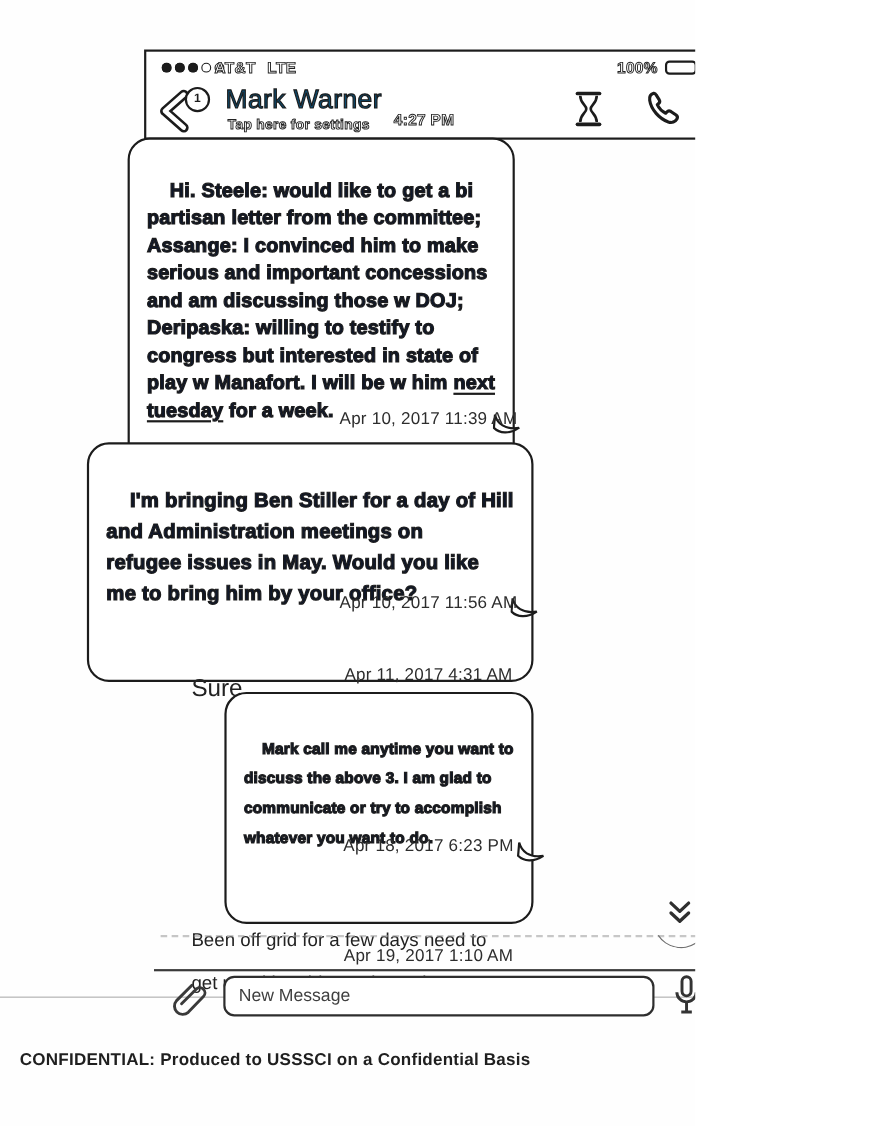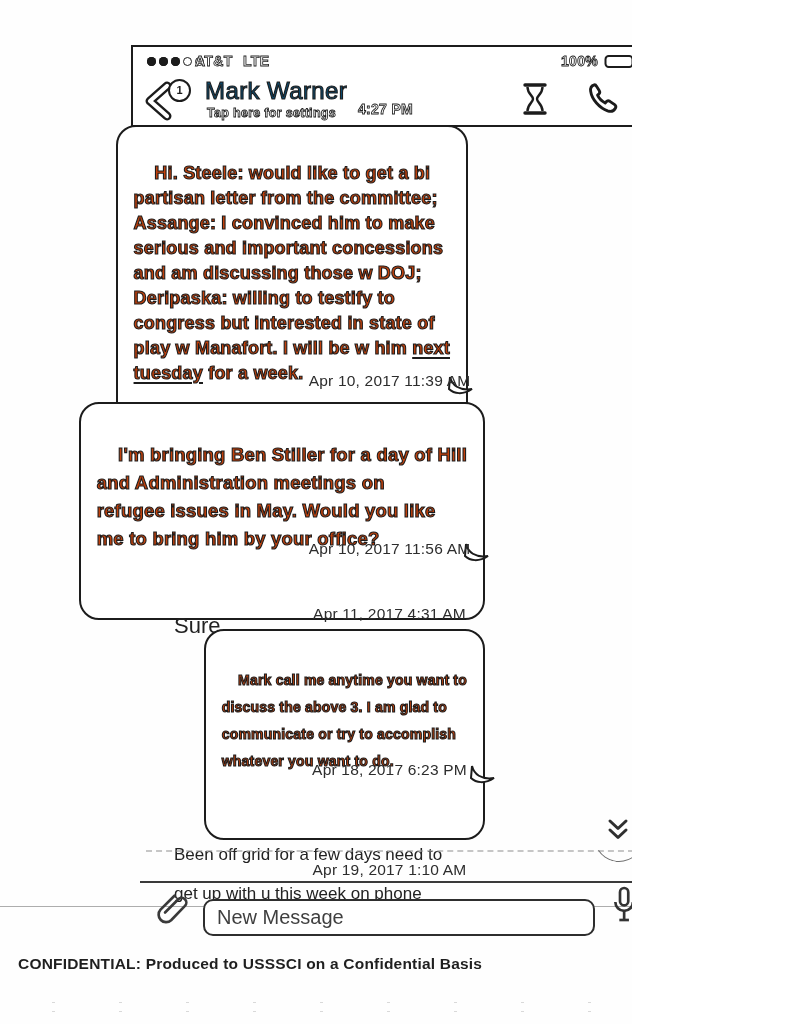--- a/index.html
+++ b/index.html
@@ -25,21 +25,21 @@
   .backbtn{position:absolute;left:8px;top:6px;width:44px;height:40px;}
   .badge{position:absolute;left:27px;top:-2px;width:19px;height:19px;border:2px solid #1c1c1c;border-radius:50%;
          background:#fff;font-size:11px;font-weight:bold;text-align:center;line-height:19px;color:#1c1c1c;}
   .cname{position:absolute;left:72px;top:2px;font-size:24px;}
   .csub{position:absolute;left:74px;top:31px;font-size:12.5px;}
   .timerbtn{position:absolute;right:100px;top:6px;}
   .callbtn{position:absolute;right:28px;top:5px;}
 
   
   .bubble{position:absolute;background:#fff;border:2.3px solid #1c1c1c;border-radius:20px;
-          padding:9px 16px;white-space:pre;font-weight:bold;color:#c2410c;
+          padding:9px 16px;white-space:pre;font-weight:bold;color:#0f172a;
           -webkit-text-stroke:1.1px #1c1c1c;letter-spacing:.2px;}
   .b1{right:164px;top:125px;font-size:18px;line-height:25px;}
   .b2{right:147px;top:402px;font-size:18.5px;line-height:28px;}
   .b3{right:147px;top:629px;font-size:14px;line-height:27px;}
   .u{text-decoration:underline;text-decoration-color:#1c1c1c;text-decoration-thickness:2px;text-underline-offset:3px;}
   .tail{position:absolute;right:-13px;bottom:-1px;}
 
   .ts{position:absolute;left:131px;width:517px;text-align:center;font-size:15.5px;font-weight:normal;color:#2d2d2d;letter-spacing:.2px;}
   .ts1{top:372px}.ts2{top:540px}.ts3{top:605px}.ts4{top:761px}.ts5{top:861px;z-index:3;}
 
@@ -54,21 +54,21 @@
   .schev{position:absolute;left:12px;top:8px;}
 
   
   .ts5line{position:absolute;left:140px;top:881px;width:514px;height:2px;background:#3a3a3a;}
   .vline{position:absolute;left:651px;top:881px;width:2px;height:56px;background:#4a4a4a;}
   .faintline{position:absolute;left:0;top:906px;width:792px;height:1px;background:#adadad;}
   .dashline{position:absolute;left:146px;top:850px;width:488px;border-top:2px dashed #9a9a9a;opacity:.55;}
   .attach{position:absolute;left:155px;top:886px;}
   .msginput{position:absolute;left:203px;top:887px;width:392px;height:37px;box-sizing:border-box;
             border:2px solid #2e2e2e;border-radius:10px;background:#fff;font-family:inherit;
-            font-size:20px;color:#333;padding:0 12px;outline:none;margin-top:12px;}
+            font-size:16px;color:#333;padding:0 12px;outline:none;}
   .msginput::placeholder{color:#3f3f3f;opacity:1;}
   .micbtn{position:absolute;left:608px;top:884px;}
 
   .footer{position:absolute;left:18px;top:955px;font-size:15.5px;font-weight:bold;color:#1f1f1f;letter-spacing:.2px;}
   .speckles{position:absolute;left:20px;top:998px;width:740px;height:22px;opacity:.22;
             background-image:radial-gradient(#555 1px,transparent 1.6px);background-size:67px 9px;}
   svg{display:block;}
 </style>
 </head>
 <body>

